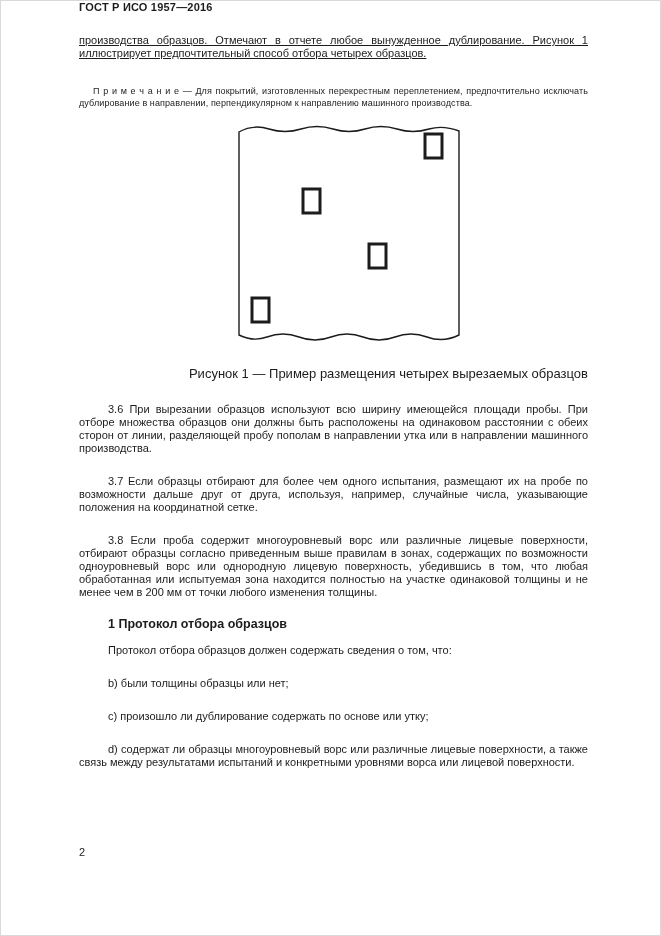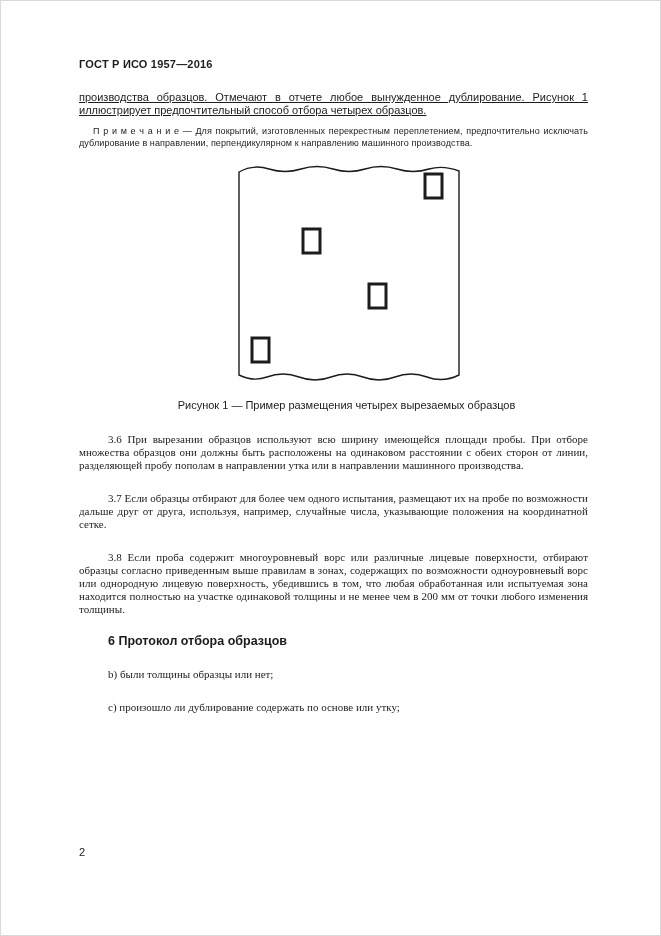--- a/index.html
+++ b/index.html
@@ -14,54 +14,53 @@
     color: #1c1c1c;
     overflow: hidden;
   }
   .content {
     position: absolute;
     left: 78px;
     right: 72px;
     top: 0;
   }
   .doc-header {
-    padding-top: 57px;
     font-size: 11px;
     font-weight: bold;
     letter-spacing: 0.2px;
   }
   p { margin: 0; }
   .body-text {
     font-size: 11px;
     line-height: 13px;
     text-align: justify;
     margin-top: 20px;
   }
   .intro { margin-top: 21px; text-decoration: underline; }
   .note {
-    margin-top: 9px;
+    margin-top: 26px;
     font-size: 9px;
     line-height: 11.5px;
     text-align: justify;
     text-indent: 14px;
     letter-spacing: 0.1px;
   }
   .figure-wrap {
     margin-top: 13px;
     margin-left: 158px;
     width: 224px;
     height: 224px;
   }
   .figure-caption {
-    margin-top: 13px;
-    font-size: 11px;
-    text-align: center;
+    margin-top: 20px;
+    font-size: 13px;
+    text-align: right;
     padding-left: 26px;
   }
-  .para { text-indent: 29px; font-family: Liberation Serif, serif; }
+  .para { text-indent: 29px; }
   .first-para { margin-top: 22px; }
   .section-heading {
     margin-top: 18px;
     margin-left: 29px;
     font-size: 12.5px;
     font-weight: bold;
   }
   .section-intro { margin-top: 13px; }
   .page-number {
     position: absolute;
@@ -95,22 +94,24 @@
         <rect x="15" y="176" width="17" height="24" fill="none" stroke="#1c1c1c" stroke-width="3"></rect>
       </svg>
     </div>
 
     <p class="figure-caption">Рисунок  1  —  Пример размещения четырех вырезаемых образцов</p>
 
     <p class="body-text para first-para">3.6 При вырезании образцов используют всю ширину имеющейся площади пробы. При отборе множества образцов они должны быть расположены на одинаковом расстоянии с обеих сторон от линии, разделяющей пробу пополам в направлении утка или в направлении машинного производства.</p>
     <p class="body-text para">3.7 Если образцы отбирают для более чем одного испытания, размещают их на пробе по возможности дальше друг от друга, используя, например, случайные числа, указывающие положения на координатной сетке.</p>
     <p class="body-text para">3.8 Если проба содержит многоуровневый ворс или различные лицевые поверхности, отбирают образцы согласно приведенным выше правилам в зонах, содержащих по возможности одноуровневый ворс или однородную лицевую поверхность, убедившись в том, что любая обработанная или испытуемая зона находится полностью на участке одинаковой толщины и не менее чем в 200 мм от точки любого изменения толщины.</p>
 
-    <div class="section-heading">6  Протокол отбора образцов</div>
+    <div class="section-heading">1  Протокол отбора образцов</div>
 
+    <p class="body-text para section-intro">Протокол отбора образцов должен содержать сведения о том, что:</p>
 
     <p class="body-text para">b)  были толщины образцы или нет;</p>
     <p class="body-text para">c)  произошло ли дублирование содержать по основе или утку;</p>
+    <p class="body-text para">d)  содержат ли образцы многоуровневый ворс или различные лицевые поверхности, а также связь между результатами испытаний и конкретными уровнями ворса или лицевой поверхности.</p>
 
   </div>
 
   <div class="page-number">2</div>
 </div>
 
 </body></html>

